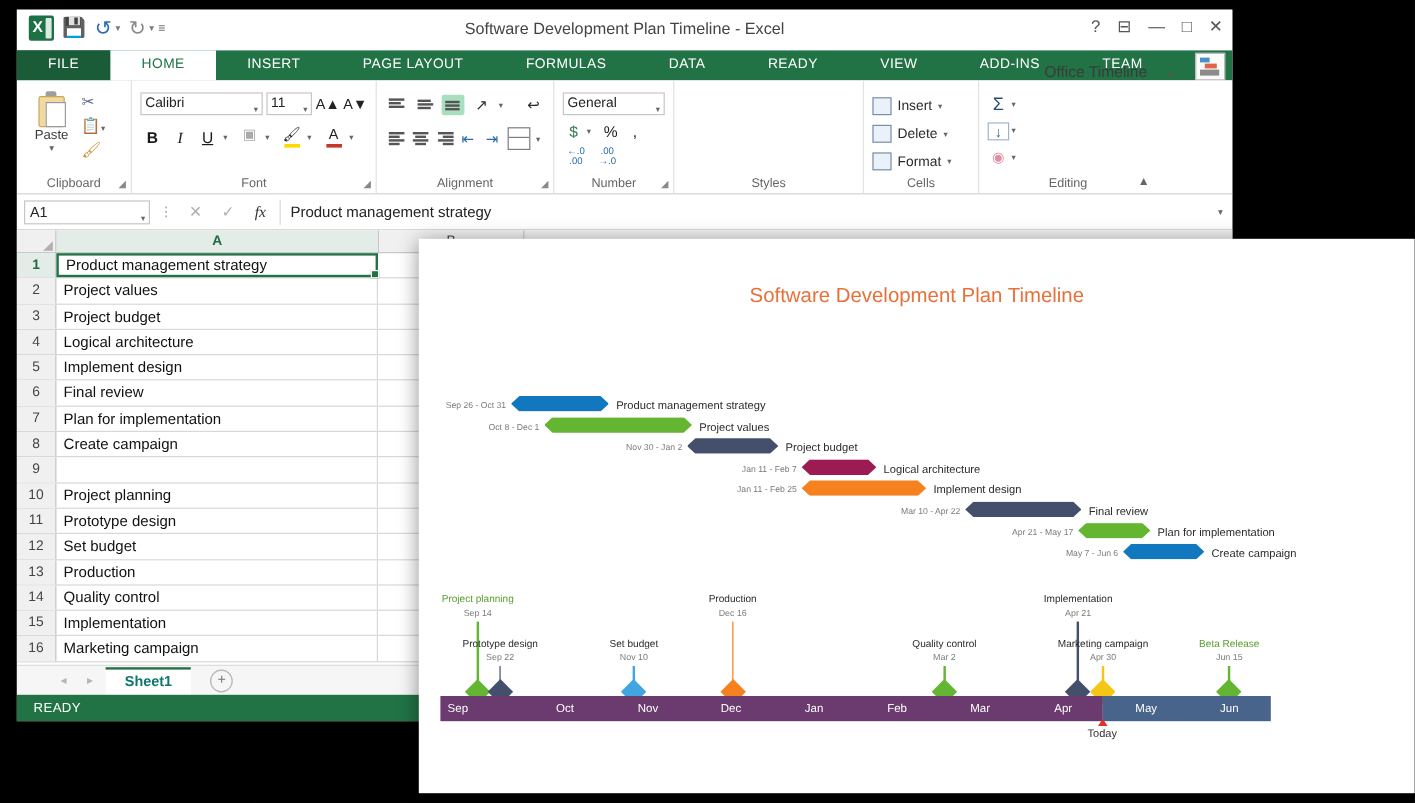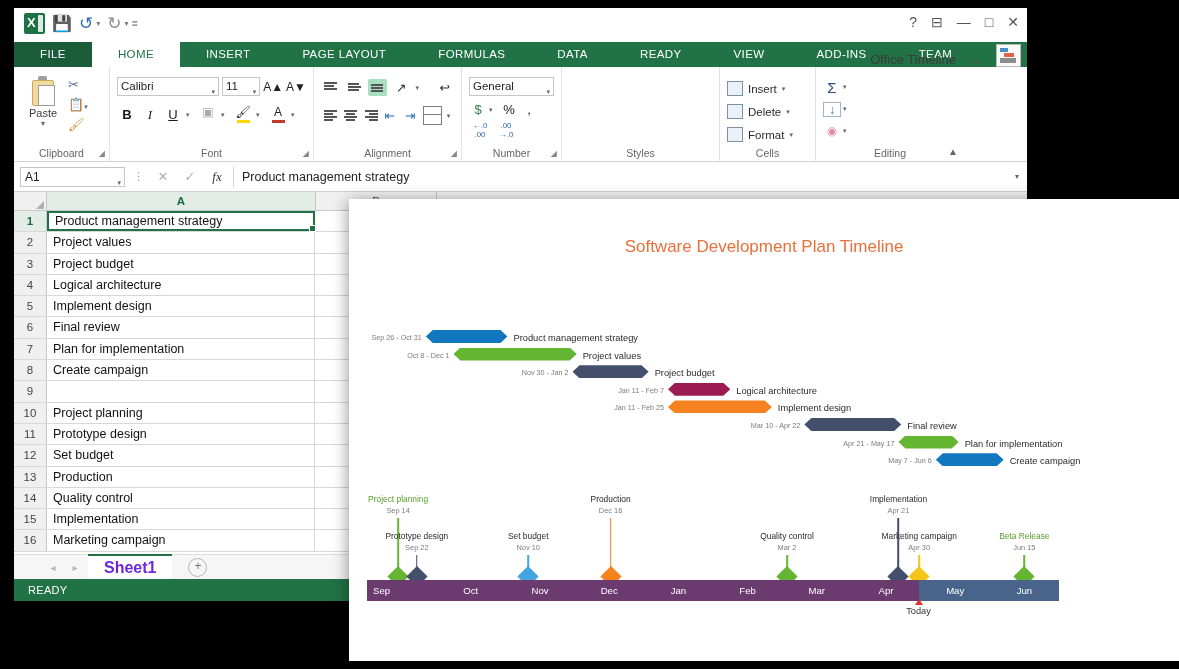--- a/index.html
+++ b/index.html
@@ -119,21 +119,21 @@
   .rowh{width:32px;font-size:11.5px;color:#444;text-align:center;line-height:20px;border-right:1px solid #c8c8c8;background:#f0f0f0;flex:none;}
   .rowh.sel{color:#1e6b41;font-weight:bold;background:#e4ece8;}
   .cellA{width:268px;font-size:12.5px;color:#111;line-height:20px;padding-left:6px;box-sizing:border-box;border-right:1px solid #d8d8d8;flex:none;}
   .cellA.sel{border:2px solid #217346;line-height:17px;position:relative;}
   .cellA.sel:after{content:"";position:absolute;right:-3px;bottom:-3px;width:5px;height:5px;background:#217346;border:1px solid #fff;}
   .cellB{width:120px;font-size:12.5px;color:#111;line-height:20px;text-align:right;padding-right:4px;box-sizing:border-box;flex:none;}
 
   
   .sheetbar{position:absolute;left:0;bottom:22px;width:1013px;height:25px;background:#f6f6f6;border-top:1px solid #ddd;display:flex;align-items:center;gap:4px;padding-left:30px;box-sizing:border-box;}
   .navarrow{font-size:10px;color:#b4b4b4;width:18px;text-align:center;}
-  .sheettab{font-size:16px;color:#6d28d9;font-weight:bold;background:#fff;border-top:2px solid #217346;padding:3px 16px 4px;}
+  .sheettab{font-size:12px;color:#0f766e;font-weight:bold;background:#fff;border-top:2px solid #217346;padding:3px 16px 4px;}
   .addsheet{width:17px;height:17px;border:1px solid #b5b5b5;border-radius:50%;font-size:12px;color:#777;text-align:center;line-height:15px;margin-left:12px;}
   .statusbar{position:absolute;left:0;bottom:0;width:1013px;height:22px;background:#217346;color:#fff;font-size:11px;line-height:22px;padding-left:14px;box-sizing:border-box;letter-spacing:.3px;}
 
   
   #tl{position:absolute;left:349px;top:199px;width:830px;height:462px;background:#fff;
       box-shadow:0 3px 16px rgba(0,0,0,.45);overflow:hidden;}
   .tl-title{position:absolute;left:0;right:0;top:38px;text-align:center;font-size:17px;color:#e8703a;font-weight:normal;}
 
   .bar-row{position:absolute;height:16px;}
   .bar-date{position:absolute;right:calc(100% + 4px);top:2px;white-space:nowrap;font-size:7.2px;color:#7b7b7b;line-height:12px;}
@@ -164,20 +164,21 @@
     <div class="titlebar">
       <div class="qat">
         <div class="xl-logo"></div>
         <span class="qicon save">💾</span>
         <span class="qicon undo">↺</span>
         <span class="qcaret">▾</span>
         <span class="qicon redo">↻</span>
         <span class="qcaret">▾</span>
         <span class="qcaret">≣</span>
       </div>
+      <div class="wtitle">Software Development Plan Timeline - Excel</div>
       <div class="wbtns">
         <span class="wbtn">?</span>
         <span class="wbtn">⊟</span>
         <span class="wbtn">—</span>
         <span class="wbtn">□</span>
         <span class="wbtn">✕</span>
       </div>
     </div>
 
     <div class="tabsrow">

